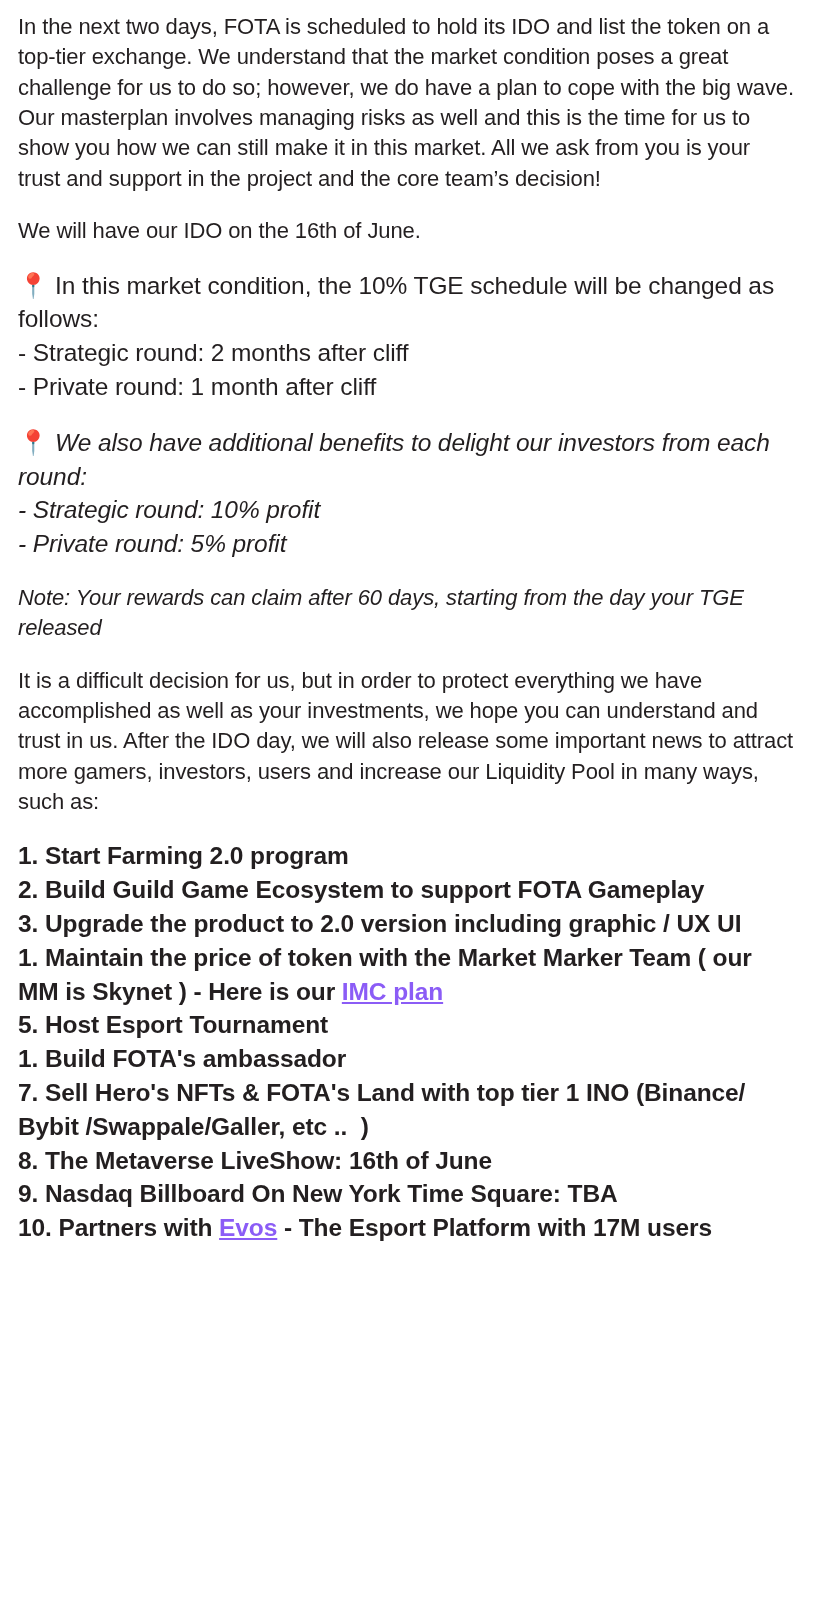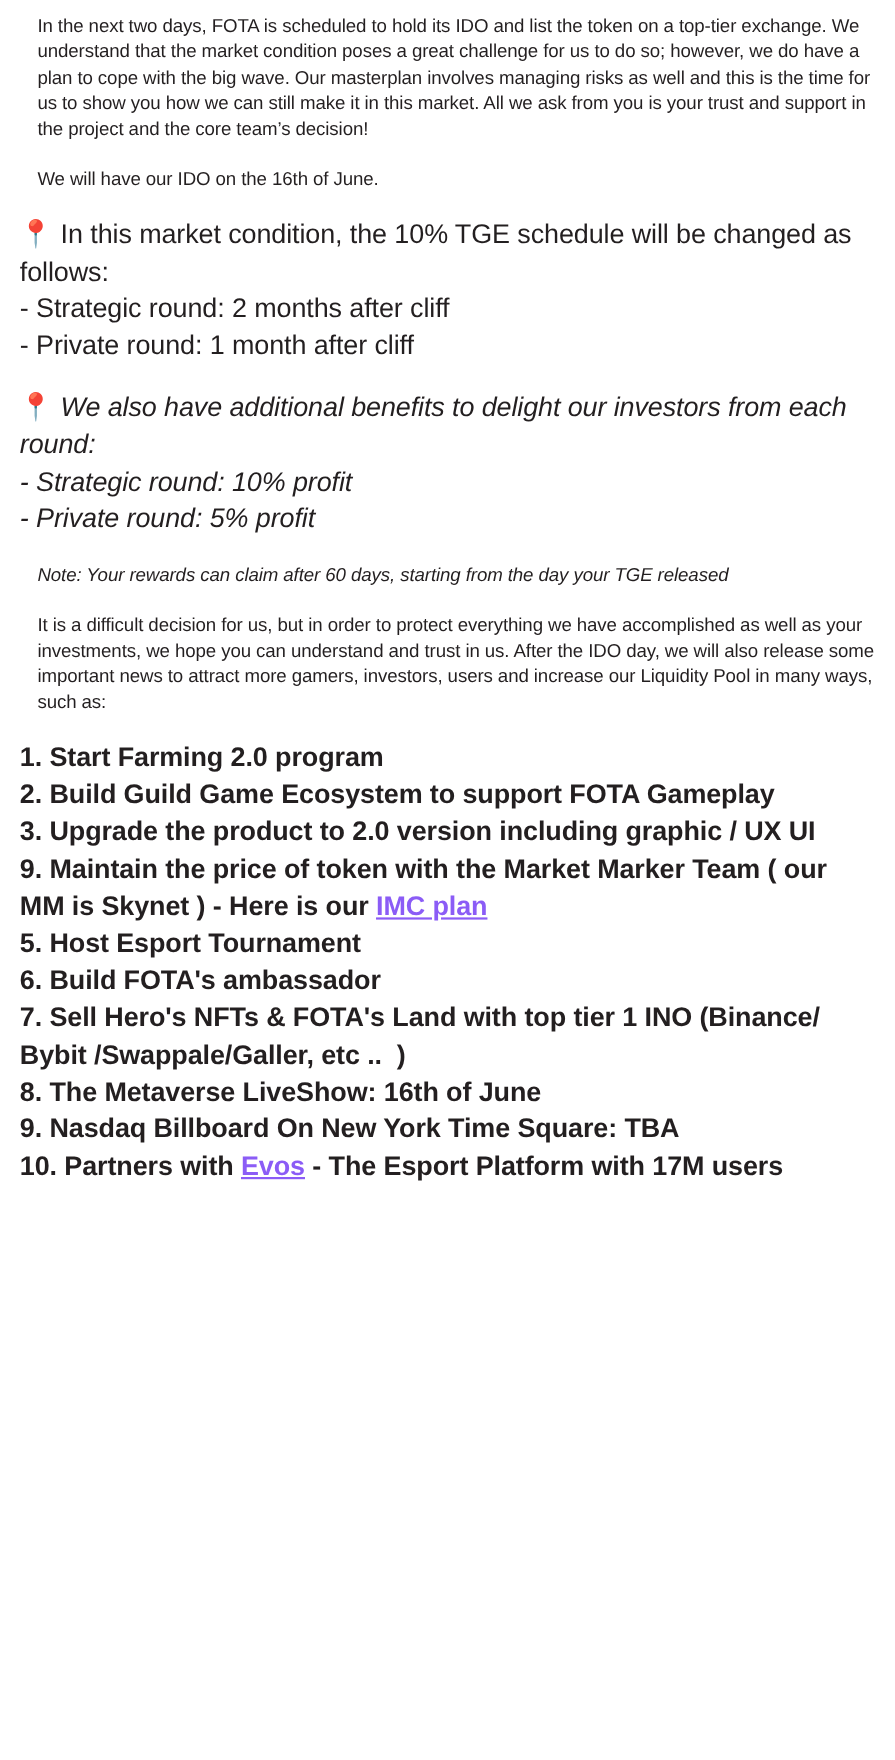--- a/index.html
+++ b/index.html
@@ -12,23 +12,23 @@
     min-height: 1600px;
     font-family: "Liberation Sans", sans-serif;
     color: #231f20;
   }
   .page {
     width: 814px;
     box-sizing: border-box;
     padding: 12px 18px 10px 18px;
   }
   .para {
-    font-size: 17px;
+    font-size: 22px;
     line-height: 1.38;
-    margin: 0 0 22px 16px;
+    margin: 0 0 22px 0;
     letter-spacing: -0.1px;
   }
   .lines {
     font-size: 24.5px;
     line-height: 1.38;
     margin: 0 0 22px 0;
     letter-spacing: -0.1px;
   }
   .lines div {
     white-space: pre-wrap;
@@ -76,22 +76,22 @@
   </div>
 
   <p class="para italic">Note: Your rewards can claim after 60 days, starting from the day your TGE released</p>
 
   <p class="para">It is a difficult decision for us, but in order to protect everything we have accomplished as well as your investments, we hope you can understand and trust in us. After the IDO day, we will also release some important news to attract more gamers, investors, users and increase our Liquidity Pool in many ways, such as:</p>
 
   <div class="numlist">
     <div>1. Start Farming 2.0 program</div>
     <div>2. Build Guild Game Ecosystem to support FOTA Gameplay</div>
     <div>3. Upgrade the product to 2.0 version including graphic / UX UI</div>
-    <div><span>9. Maintain the price of token with the Market Marker Team ( our MM is Skynet ) - Here is our </span><a class="link" href="#">IMC plan</a><span></span></div>
+    <div><span>1. Maintain the price of token with the Market Marker Team ( our MM is Skynet ) - Here is our </span><a class="link" href="#">IMC plan</a><span></span></div>
     <div>5. Host Esport Tournament</div>
-    <div>6. Build FOTA's ambassador</div>
+    <div>1. Build FOTA's ambassador</div>
     <div>7. Sell Hero's NFTs &amp; FOTA's Land with top tier 1 INO (Binance/ Bybit /Swappale/Galler, etc ..  )</div>
     <div>8. The Metaverse LiveShow: 16th of June</div>
     <div>9. Nasdaq Billboard On New York Time Square: TBA</div>
     <div><span>10. Partners with </span><a class="link" href="#">Evos</a><span> - The Esport Platform with 17M users</span></div>
   </div>
 
 </div>
 
 </body></html>

